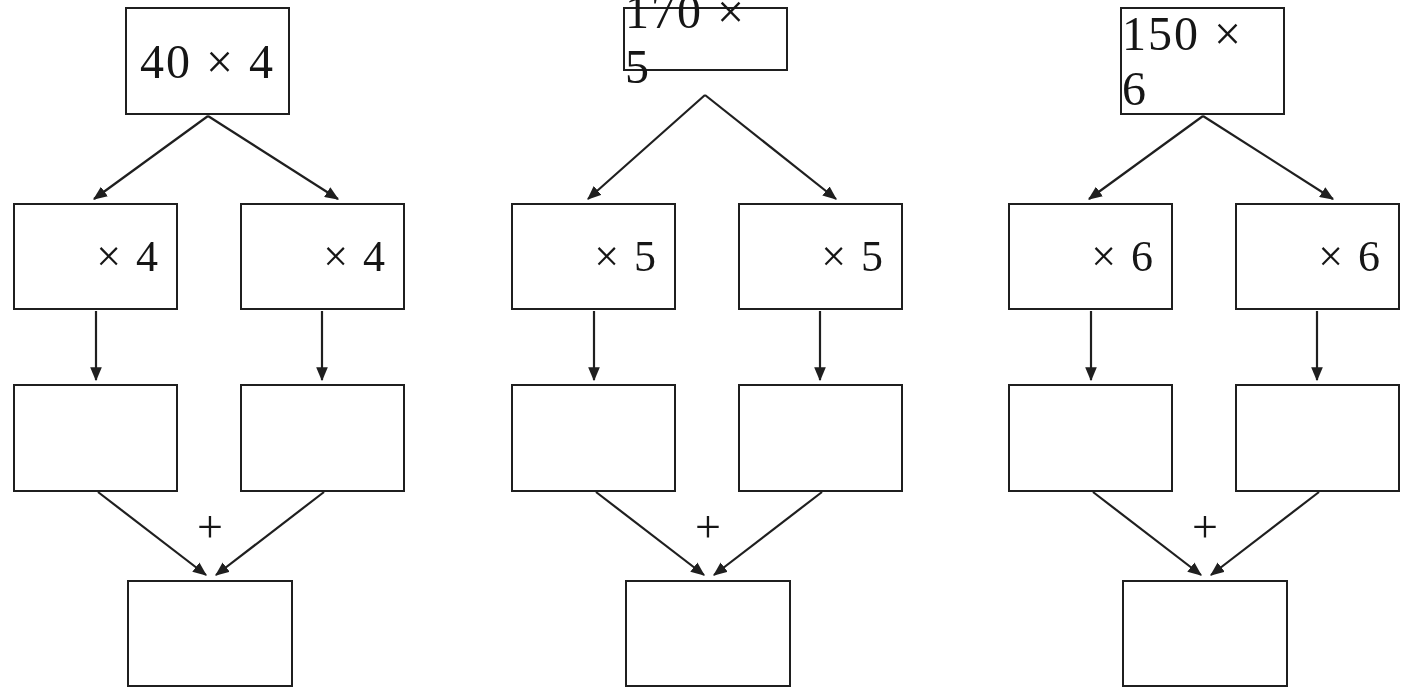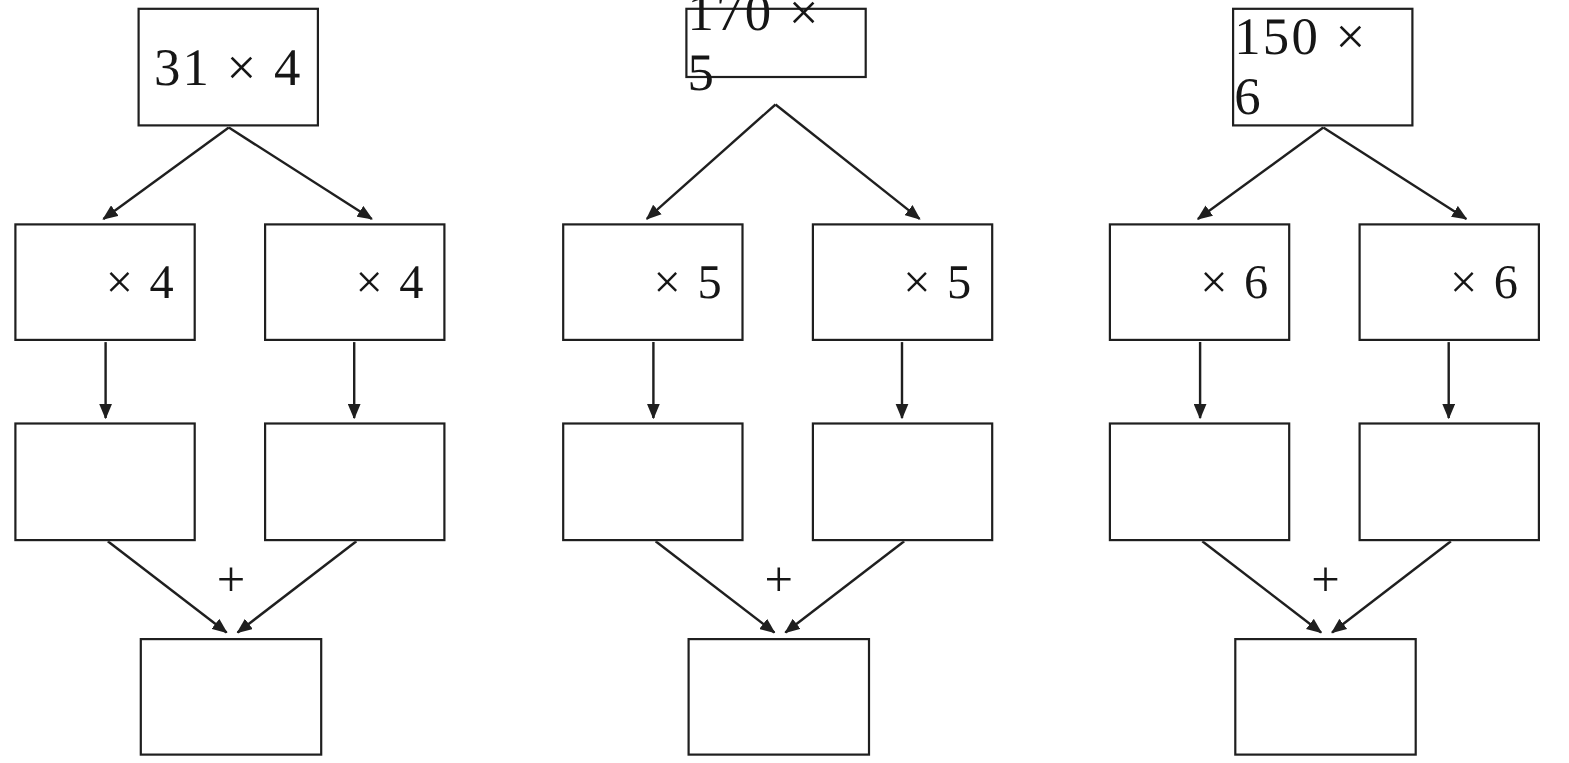--- a/index.html
+++ b/index.html
@@ -101,21 +101,21 @@
   <div class="diagram d1">
     <svg class="arrows" width="430" height="694" viewBox="0 0 430 694">
       <line x1="208" y1="116" x2="94" y2="199" marker-end="url(#arrowhead)"></line>
       <line x1="208" y1="116" x2="338" y2="199" marker-end="url(#arrowhead)"></line>
       <line x1="96" y1="311" x2="96" y2="380" marker-end="url(#arrowhead)"></line>
       <line x1="322" y1="311" x2="322" y2="380" marker-end="url(#arrowhead)"></line>
       <line x1="98" y1="492" x2="206" y2="575" marker-end="url(#arrowhead)"></line>
       <line x1="324" y1="492" x2="216" y2="575" marker-end="url(#arrowhead)"></line>
     </svg>
     <div class="box top-box">
-      <span>31 × 4</span>
+      <span>40 × 4</span>
     </div>
     <div class="box mul-box mul-left">
       <span>× 4</span>
     </div>
     <div class="box mul-box mul-right">
       <span>× 4</span>
     </div>
     <div class="box partial-box partial-left">
       <span></span>
     </div>

